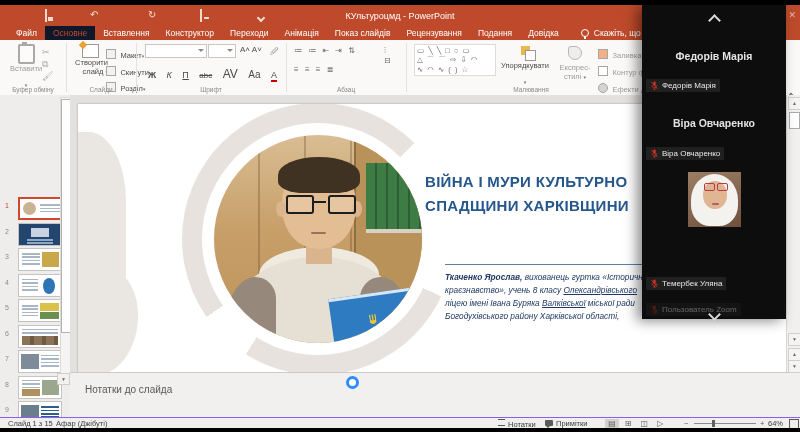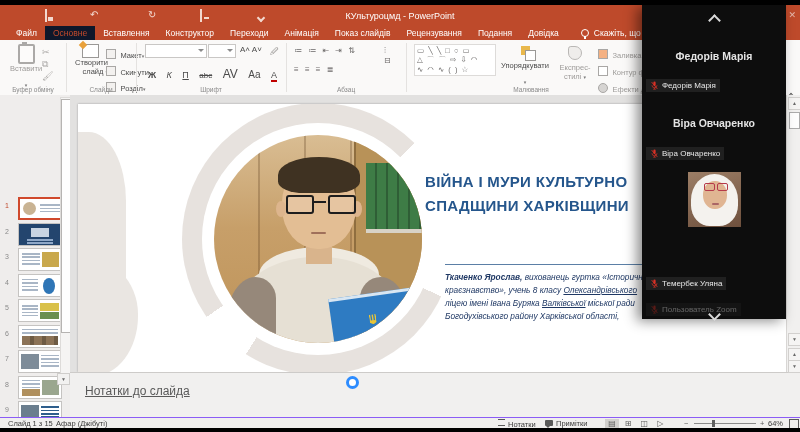--- a/index.html
+++ b/index.html
@@ -77,21 +77,21 @@
   .gl-b{position:absolute;left:98px;top:66px;width:14px;height:2px;background:#1d1d1d;}
   .mouth{position:absolute;left:97px;top:97px;width:15px;height:2px;background:#A0705A;border-radius:2px;}
   .cert{position:absolute;left:118px;top:158px;width:86px;height:58px;background:#2E7BC2;transform:rotate(-8deg);border-top:3px solid #D8E6F2;}
   .trident{position:absolute;left:38px;top:18px;width:7px;height:10px;background:#E9C537;clip-path:polygon(0 0,20% 0,20% 60%,40% 60%,40% 0,60% 0,60% 60%,80% 60%,80% 0,100% 0,100% 80%,50% 100%,0 80%);}
   .sl-title{position:absolute;left:347px;top:66px;font-size:15px;font-weight:bold;color:#25568C;line-height:24px;white-space:nowrap;letter-spacing:.3px;}
   .sl-line{position:absolute;left:367px;top:160px;width:330px;height:1px;background:#5B7FA6;}
   .sl-body{position:absolute;left:367px;top:167px;width:206px;font-size:8.3px;font-style:italic;color:#1F3864;line-height:13px;}
   .sl-body .u{text-decoration:underline;}
   
   .notesbar{position:absolute;left:70px;top:372px;width:730px;height:45px;background:#F1F0EF;border-top:1px solid #CDCBC9;}
-  .notes-txt{position:absolute;left:15px;top:11px;font-size:12px;color:#595959;text-decoration:underline;}
+  .notes-txt{position:absolute;left:15px;top:11px;font-size:10px;color:#595959;}
   .bluedot{position:absolute;left:276px;top:3px;width:7px;height:7px;background:#fff;border:3px solid #2D8CFF;border-radius:50%;}
   .statusbar{position:absolute;left:0;top:417px;width:800px;height:11px;background:#F0EFEE;border-top:1px solid #8b5cf6;font-size:7.5px;color:#3b3b3b;}
   .st{position:absolute;top:1px;line-height:10px;white-space:nowrap;}
   .viewbtn{display:inline-block;width:14px;text-align:center;font-size:8px;color:#5a5a5a;}
   .viewbtn.active{background:#D2D0CE;}
   .notes-ic{display:inline-block;width:7px;height:5px;border-top:1.5px solid #5a5a5a;border-bottom:1.5px solid #5a5a5a;vertical-align:1px;margin-right:3px;}
   .cmt-ic{display:inline-block;width:8px;height:6px;background:#5a5a5a;border-radius:1px;position:relative;margin-right:3px;vertical-align:0;}
   .cmt-ic::after{content:"";position:absolute;left:1px;top:6px;border:2px solid transparent;border-top-color:#5a5a5a;}
   .fit-ic{display:inline-block;width:8px;height:8px;border:1px solid #5a5a5a;position:relative;vertical-align:-1px;}
   

